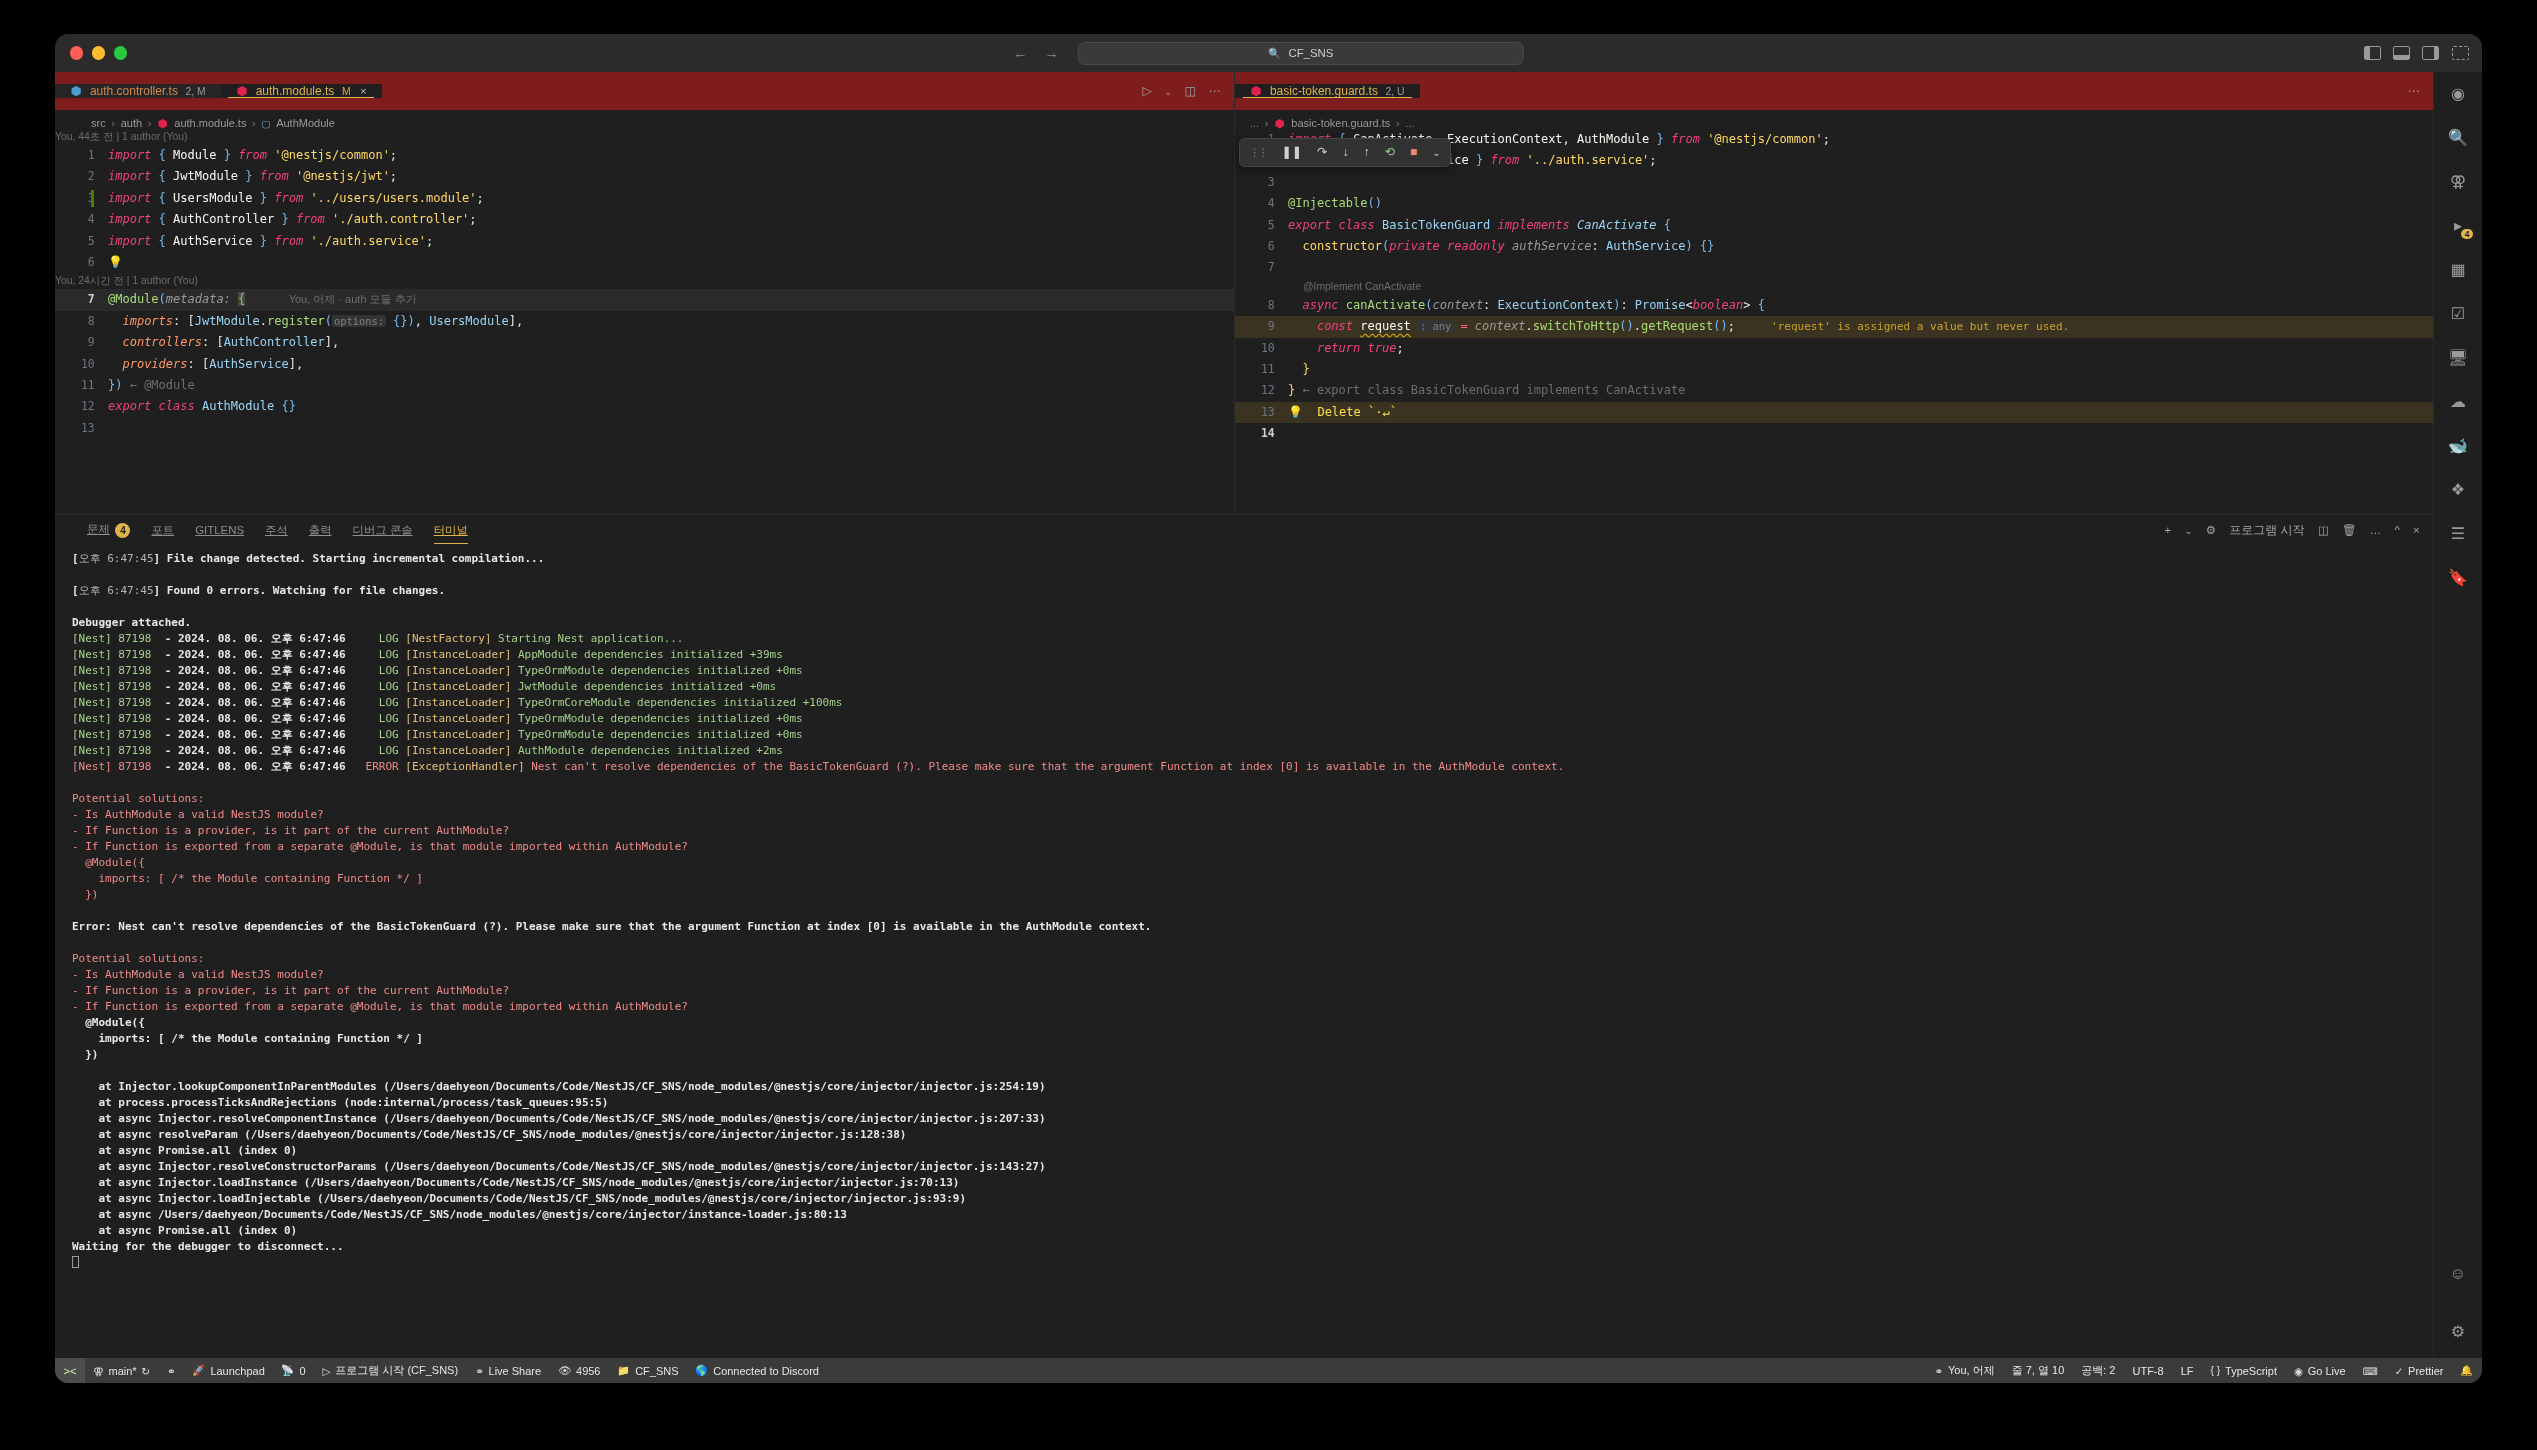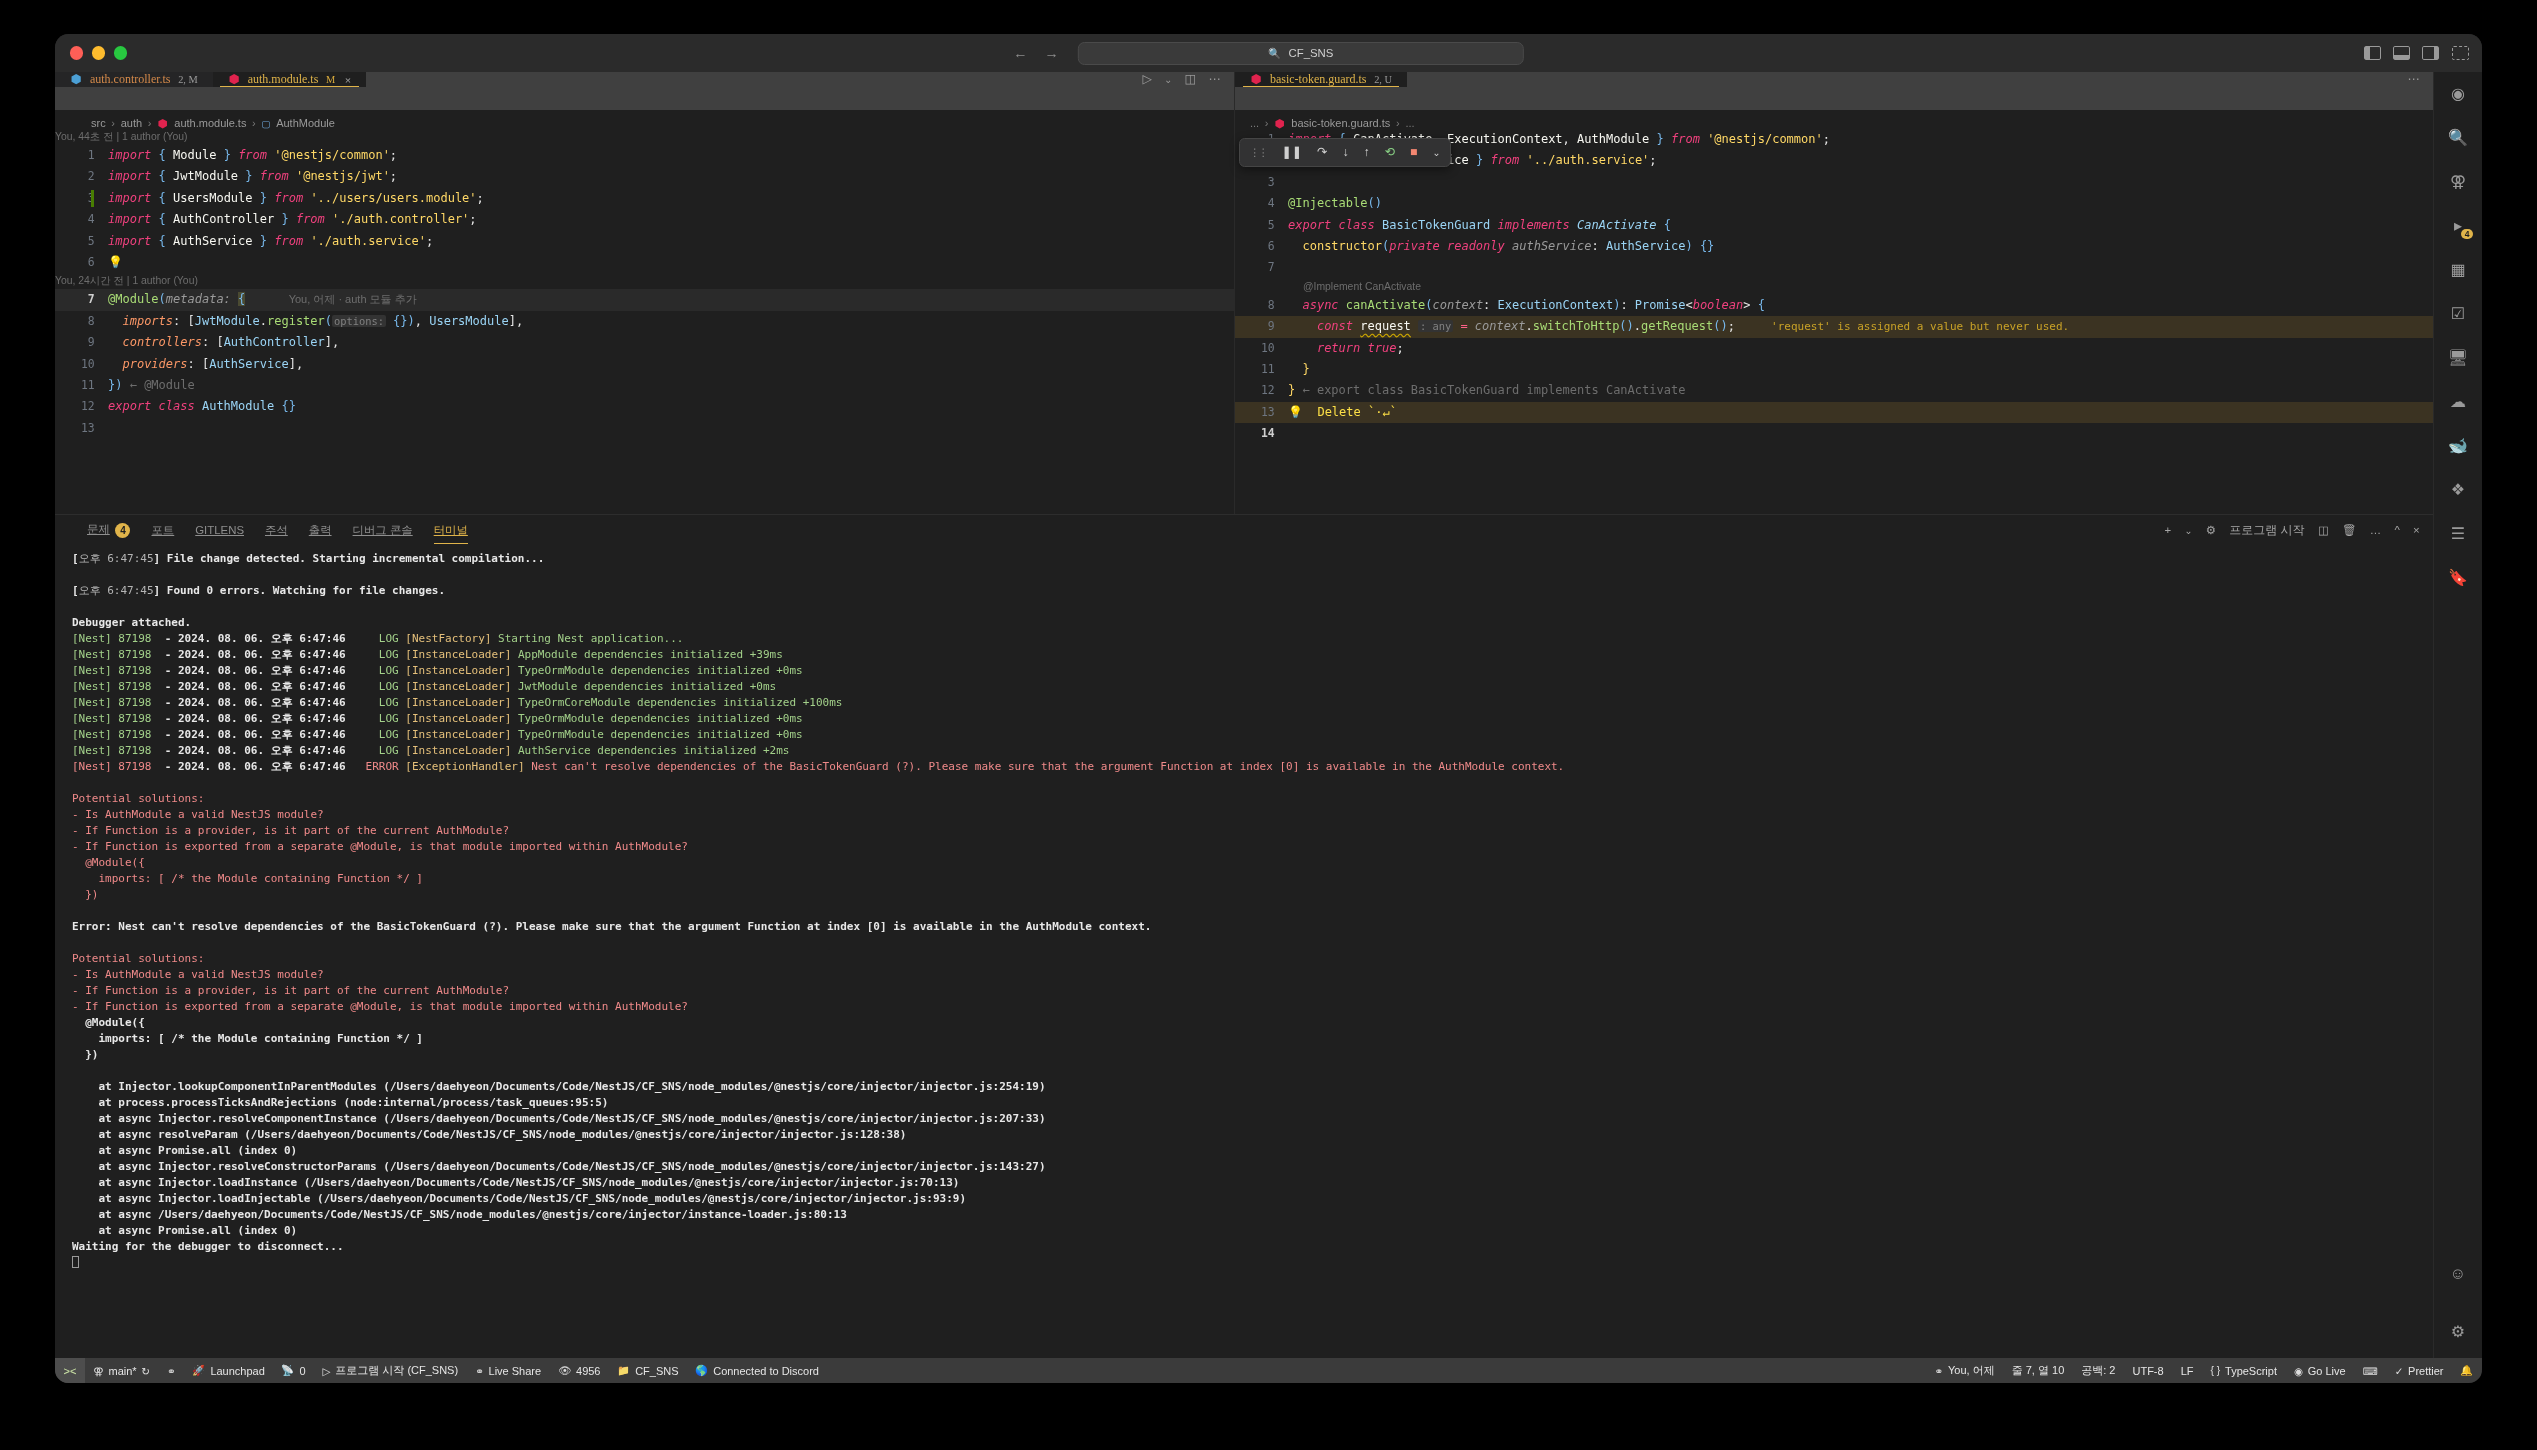--- a/index.html
+++ b/index.html
@@ -41,21 +41,21 @@
   
   .wbody { flex:1; display:flex; min-height:0; }
 
   .editors { flex:1; display:flex; flex-direction:column; min-width:0; background:#1f1f1f; }
   .panes { display:flex; height:442px; flex:0 0 442px; min-height:0; }
 
   .pane { display:flex; flex-direction:column; min-width:0; position:relative; }
   .pane.left { width:1180px; flex:0 0 1180px; border-right:0.9px solid #2a2a2a; }
   .pane.right { flex:1; }
 
-  .tabbar { height:38px; display:flex; align-items:flex-start; background:#404040; position:relative;font-family:Liberation Serif, serif; }
+  .tabbar { height:38px; display:flex; align-items:center; background:#7f1d1d; position:relative; }
   .tab {
     display:flex; align-items:center; gap:7.6px; padding:0 15px; font-size:12px;
     color:#8f8f8f; background:#252526; position:relative; white-space:nowrap;
   }
   .tab.active { background:#1f1f1f; color:#e0b44a; }
   .tab.active::after { content:""; position:absolute; left:7.6px; right:7.6px; bottom:0; height:1.4px; background:#e0b44a; }
   .tab .nestjs { width:12.3px; height:12.3px; flex:0 0 12.3px; }
   .tab .badge { font-size:10.4px; color:#9a9a9a; }
   .tab .m { font-size:10.4px; color:#d7a93c; }
   .tab .close { font-size:11.4px; color:#b9b9b9; margin-left:1.9px; }
@@ -427,21 +427,21 @@
               <div class="tline"><span class="t-white">[</span><span class="t-grey">오후 6:47:45</span><span class="t-white">] Found 0 errors. Watching for file changes.</span></div>
               <div class="tline">&nbsp;</div>
               <div class="tline"><span class="t-white">Debugger attached.</span></div>
               <div class="tline"><span class="t-lgreen">[Nest] 87198</span><span class="t-white">  - 2024. 08. 06. 오후 6:47:46     </span><span class="t-lgreen">LOG</span><span class="t-yellow"> [NestFactory] </span><span class="t-lgreen">Starting Nest application...</span></div>
               <div class="tline"><span class="t-lgreen">[Nest] 87198</span><span class="t-white">  - 2024. 08. 06. 오후 6:47:46     </span><span class="t-lgreen">LOG</span><span class="t-yellow"> [InstanceLoader] </span><span class="t-lgreen">AppModule dependencies initialized +39ms</span></div>
               <div class="tline"><span class="t-lgreen">[Nest] 87198</span><span class="t-white">  - 2024. 08. 06. 오후 6:47:46     </span><span class="t-lgreen">LOG</span><span class="t-yellow"> [InstanceLoader] </span><span class="t-lgreen">TypeOrmModule dependencies initialized +0ms</span></div>
               <div class="tline"><span class="t-lgreen">[Nest] 87198</span><span class="t-white">  - 2024. 08. 06. 오후 6:47:46     </span><span class="t-lgreen">LOG</span><span class="t-yellow"> [InstanceLoader] </span><span class="t-lgreen">JwtModule dependencies initialized +0ms</span></div>
               <div class="tline"><span class="t-lgreen">[Nest] 87198</span><span class="t-white">  - 2024. 08. 06. 오후 6:47:46     </span><span class="t-lgreen">LOG</span><span class="t-yellow"> [InstanceLoader] </span><span class="t-lgreen">TypeOrmCoreModule dependencies initialized +100ms</span></div>
               <div class="tline"><span class="t-lgreen">[Nest] 87198</span><span class="t-white">  - 2024. 08. 06. 오후 6:47:46     </span><span class="t-lgreen">LOG</span><span class="t-yellow"> [InstanceLoader] </span><span class="t-lgreen">TypeOrmModule dependencies initialized +0ms</span></div>
               <div class="tline"><span class="t-lgreen">[Nest] 87198</span><span class="t-white">  - 2024. 08. 06. 오후 6:47:46     </span><span class="t-lgreen">LOG</span><span class="t-yellow"> [InstanceLoader] </span><span class="t-lgreen">TypeOrmModule dependencies initialized +0ms</span></div>
-              <div class="tline"><span class="t-lgreen">[Nest] 87198</span><span class="t-white">  - 2024. 08. 06. 오후 6:47:46     </span><span class="t-lgreen">LOG</span><span class="t-yellow"> [InstanceLoader] </span><span class="t-lgreen">AuthService dependencies initialized +2ms</span></div>
+              <div class="tline"><span class="t-lgreen">[Nest] 87198</span><span class="t-white">  - 2024. 08. 06. 오후 6:47:46     </span><span class="t-lgreen">LOG</span><span class="t-yellow"> [InstanceLoader] </span><span class="t-lgreen">AuthModule dependencies initialized +2ms</span></div>
               <div class="tline"><span class="t-pink">[Nest] 87198</span><span class="t-white">  - 2024. 08. 06. 오후 6:47:46   </span><span class="t-pink">ERROR</span><span class="t-yellow"> [ExceptionHandler] </span><span class="t-pink">Nest can't resolve dependencies of the BasicTokenGuard (?). Please make sure that the argument Function at index [0] is available in the AuthModule context.</span></div>
               <div class="tline">&nbsp;</div>
               <div class="tline"><span class="t-pink">Potential solutions:</span></div>
               <div class="tline"><span class="t-pink">- Is AuthModule a valid NestJS module?</span></div>
               <div class="tline"><span class="t-pink">- If Function is a provider, is it part of the current AuthModule?</span></div>
               <div class="tline"><span class="t-pink">- If Function is exported from a separate @Module, is that module imported within AuthModule?</span></div>
               <div class="tline"><span class="t-pink">  @Module({</span></div>
               <div class="tline"><span class="t-pink">    imports: [ /* the Module containing Function */ ]</span></div>
               <div class="tline"><span class="t-pink">  })</span></div>
               <div class="tline">&nbsp;</div>

